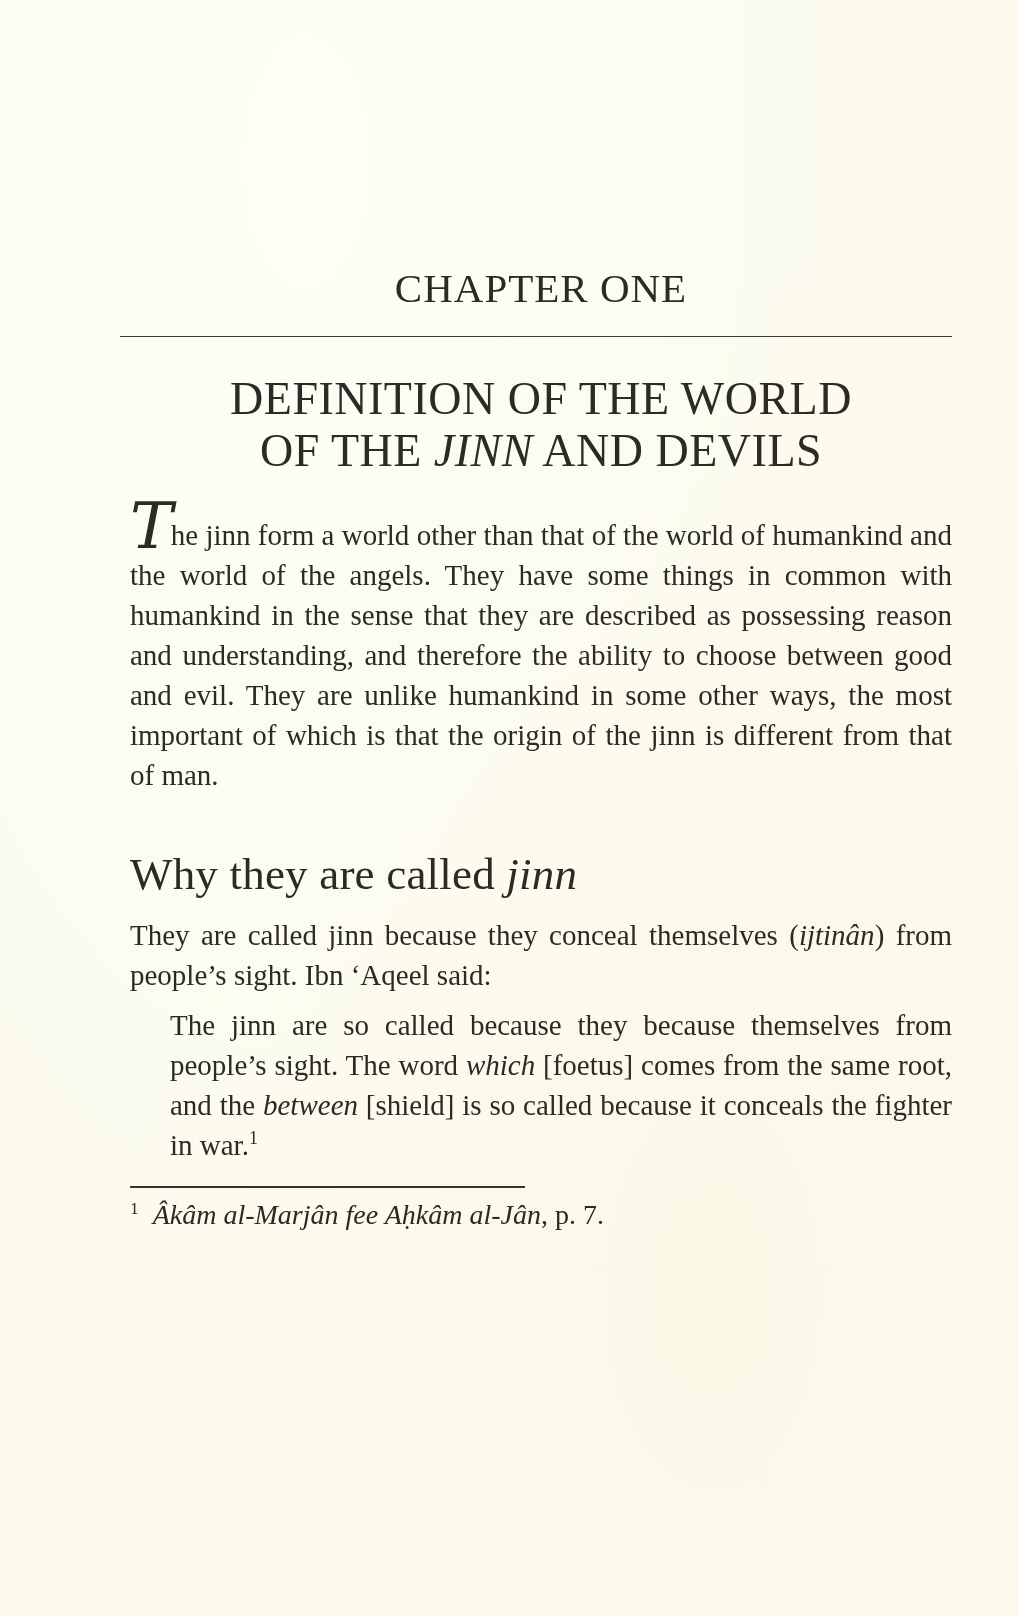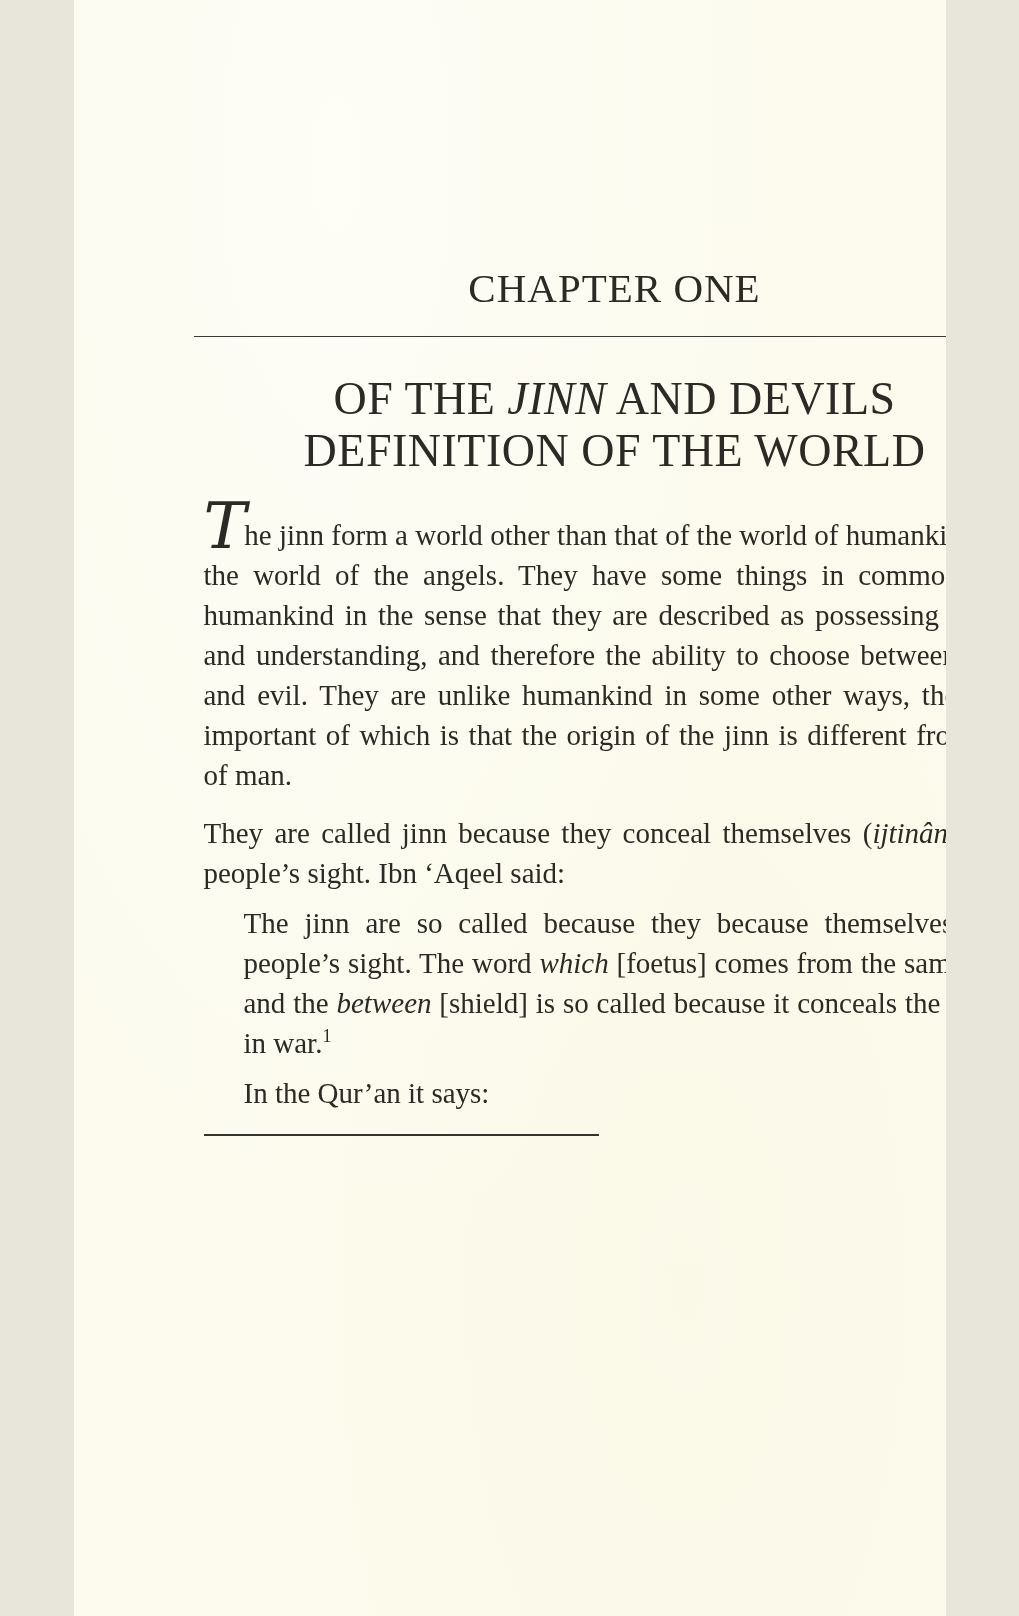--- a/index.html
+++ b/index.html
@@ -2,21 +2,21 @@
 <html><head>
 <meta charset="utf-8">
 <style>
   html, body {
     margin: 0;
     padding: 0;
     background: #e8e6da;
   }
   .page {
     position: relative;
-    width: 872px;
+    width: 1019px;
     height: 1616px;
     margin: 0 auto;
     background: #fcfbee;
     background-image:
       radial-gradient(ellipse at 30% 10%, rgba(255,255,252,0.6) 0%, rgba(252,251,238,0) 55%),
       radial-gradient(ellipse at 70% 80%, rgba(250,248,230,0.8) 0%, rgba(252,251,238,0) 60%);
     color: #2c2a25;
     font-family: "Liberation Serif", "DejaVu Serif", serif;
     overflow: hidden;
     box-sizing: border-box;
@@ -121,31 +121,32 @@
 <body>
 
 <div class="page">
   <div class="content">
 
     <h1 class="chapter-kicker">CHAPTER ONE</h1>
 
     <hr class="title-rule">
 
     <h2 class="chapter-title">
+      <div><span>DEFINITION OF THE WORLD</span></div>
       <div><span>OF THE </span><em>JINN</em><span> AND DEVILS</span></div>
-      <div><span>DEFINITION OF THE WORLD</span></div>
     </h2>
 
 
     <p class="body-par lead-par"><span class="lead-cap">T</span><span><span>he jinn form a world other than that of the world of humankind and the world of the angels. They have some things in common with humankind in the sense that they are described as possessing reason and understanding, and therefore the ability to choose between good and evil. They are unlike humankind in some other ways, the most important of which is that the origin of the jinn is different from that of man.</span></span></p>
 
+    <h3 class="section-heading heading-why"><span>Why they are called </span><em>jinn</em></h3>
 
     <p class="body-par why-par"><span>They are called jinn because they conceal themselves (</span><em>ijtinân</em><span>) from people’s sight. Ibn ‘Aqeel said:</span></p>
 
     <p class="quote-par"><span>The jinn are so called because they because themselves from people’s sight. The word </span><em>which</em><span> [foetus] comes from the same root, and the </span><em>between</em><span> [shield] is so called because it conceals the fighter in war.</span><sup>1</sup></p>
 
-    <p class="follow-par"><span>In the Qur’an it says:</span></p>
 
     <hr class="footnote-rule">
 
+    <p class="footnote"><span class="fn-marker">1</span><span><em>Âkâm al-Marjân fee Aḥkâm al-Jân</em><span>, p. 7.</span></span></p>
 
   </div>
 </div>
 
 </body></html>

